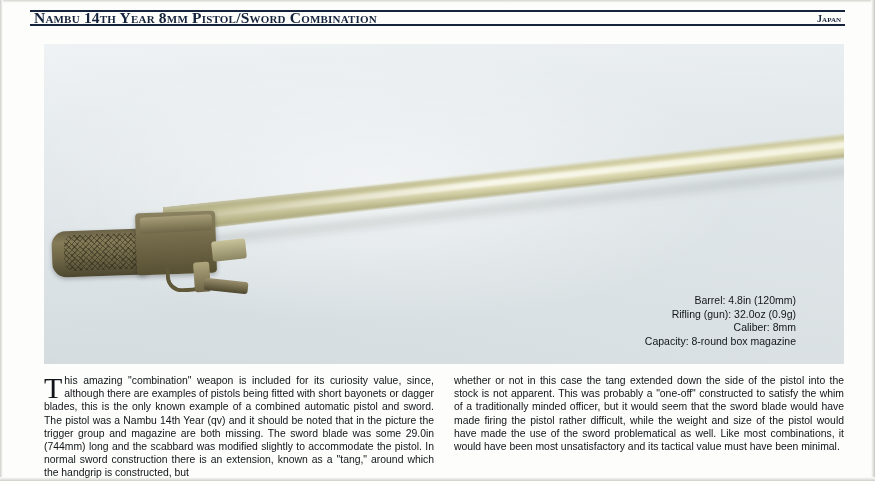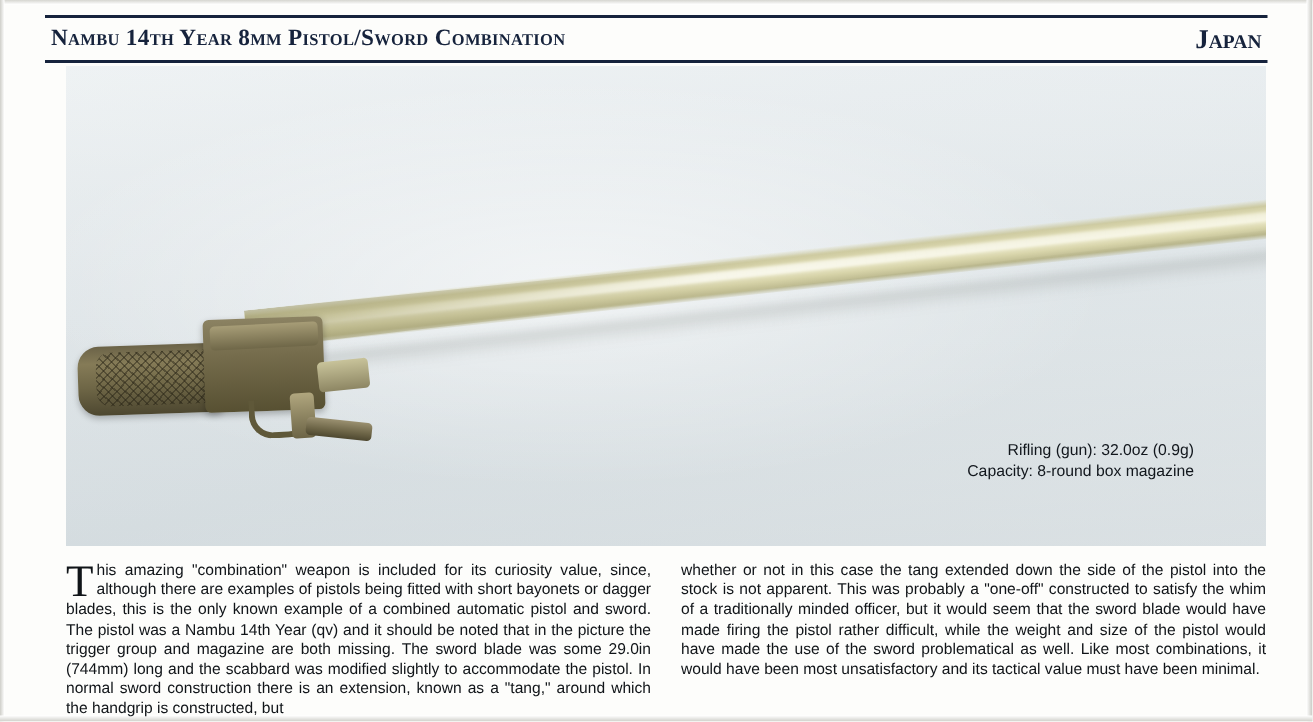--- a/index.html
+++ b/index.html
@@ -20,21 +20,21 @@
     background: #fdfdfb;
     box-sizing: border-box;
     padding: 0;
   }
   
   .header {
     position: absolute;
     left: 30px;
     top: 10px;
     width: 815px;
-    height: 32px;
+    height: 16px;
     border-top: 2px solid #16233c;
     border-bottom: 2px solid #16233c;
     display: flex;
     align-items: center;
     justify-content: space-between;
     box-sizing: border-box;
   }
   .header-title {
     font-family: "Liberation Serif", serif;
     font-weight: bold;
@@ -42,21 +42,21 @@
     color: #16233c;
     letter-spacing: 0.2px;
     padding-left: 4px;
     white-space: nowrap;
     font-variant: small-caps;
     text-transform: capitalize;
   }
   .header-country {
     font-family: "Liberation Serif", serif;
     font-weight: bold;
-    font-size: 18px;
+    font-size: 10px;
     color: #16233c;
     padding-right: 4px;
     font-variant: small-caps;
     white-space: nowrap;
   }
   
   .photo {
     position: absolute;
     left: 44px;
     top: 44px;
@@ -290,21 +290,23 @@
     <div class="grip"></div>
     <div class="grip-checker"></div>
     <div class="frame"></div>
     <div class="frame-top"></div>
     <div class="trigger-guard"></div>
     <div class="collar"></div>
     <div class="barrel-tube"></div>
     <div class="mount"></div>
 
     <div class="specs">
+      <div>Barrel: 4.8in (120mm)</div>
       <div>Rifling (gun): 32.0oz (0.9g)</div>
+      <div>Caliber: 8mm</div>
       <div>Capacity: 8-round box magazine</div>
 
     </div>
   </div>
 
   <div class="body-text">
     <div class="col">
       <span class="dropcap">T</span>
       <p>his amazing "combination" weapon is included for its curiosity value, since, although there are examples of pistols being fitted with short bayonets or dagger blades, this is the only known example of a combined automatic pistol and sword. The pistol was a Nambu 14th Year (qv) and it should be noted that in the picture the trigger group and magazine are both missing. The sword blade was some 29.0in (744mm) long and the scabbard was modified slightly to accommodate the pistol. In normal sword construction there is an extension, known as a "tang," around which the handgrip is constructed, but</p>
     </div>

